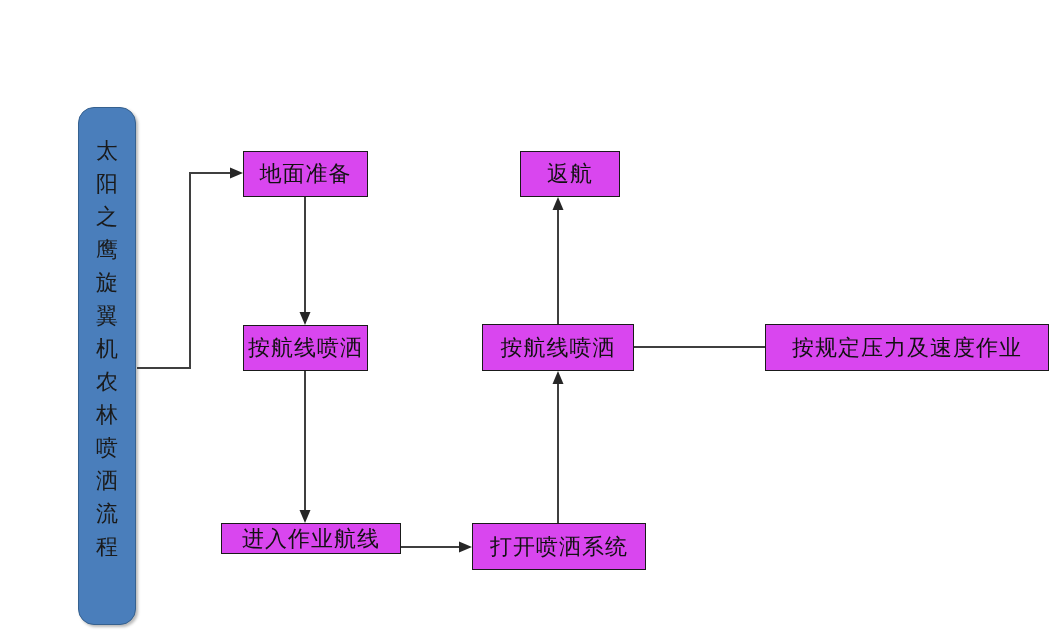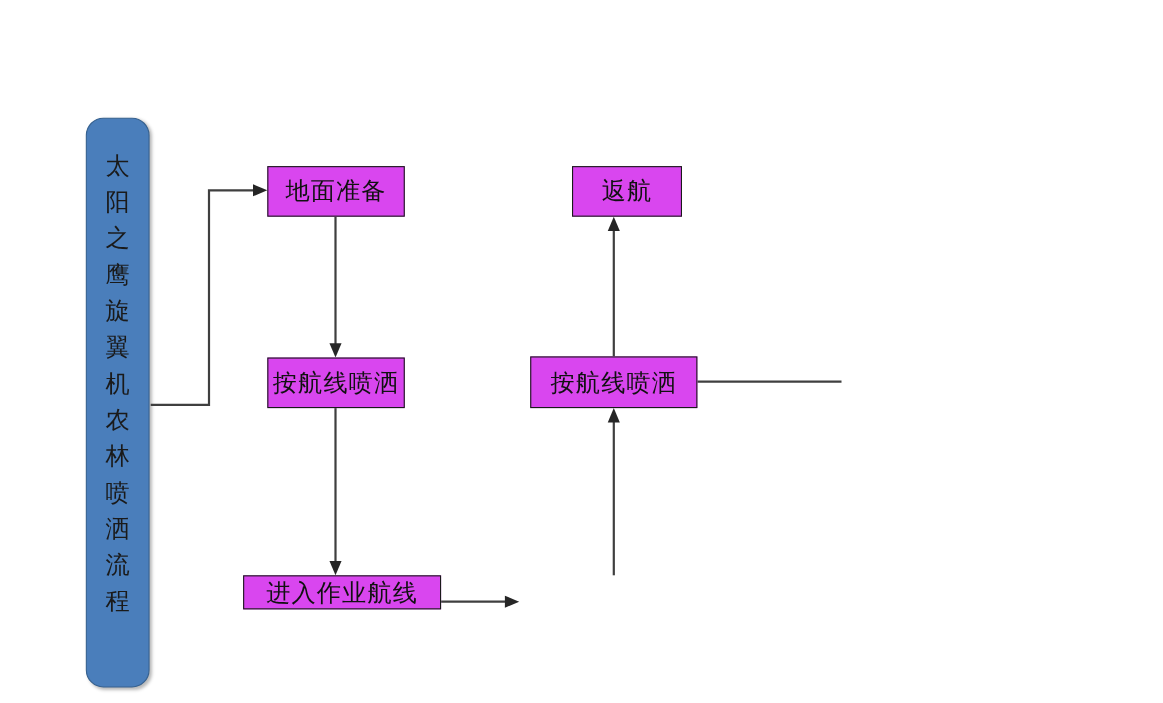--- a/index.html
+++ b/index.html
@@ -152,23 +152,29 @@
   </div>
 
   <div class="box" id="box-takeoff">
     <span>按航线喷洒</span>
   </div>
 
   <div class="box" id="box-route">
     <span>进入作业航线</span>
   </div>
 
+  <div class="box" id="box-system">
+    <span>打开喷洒系统</span>
+  </div>
 
   <div class="box" id="box-spray">
     <span>按航线喷洒</span>
   </div>
 
   <div class="box" id="box-return">
     <span>返航</span>
   </div>
 
+  <div class="box" id="box-pressure">
+    <span>按规定压力及速度作业</span>
+  </div>
 
 </div>
 
 </body></html>

